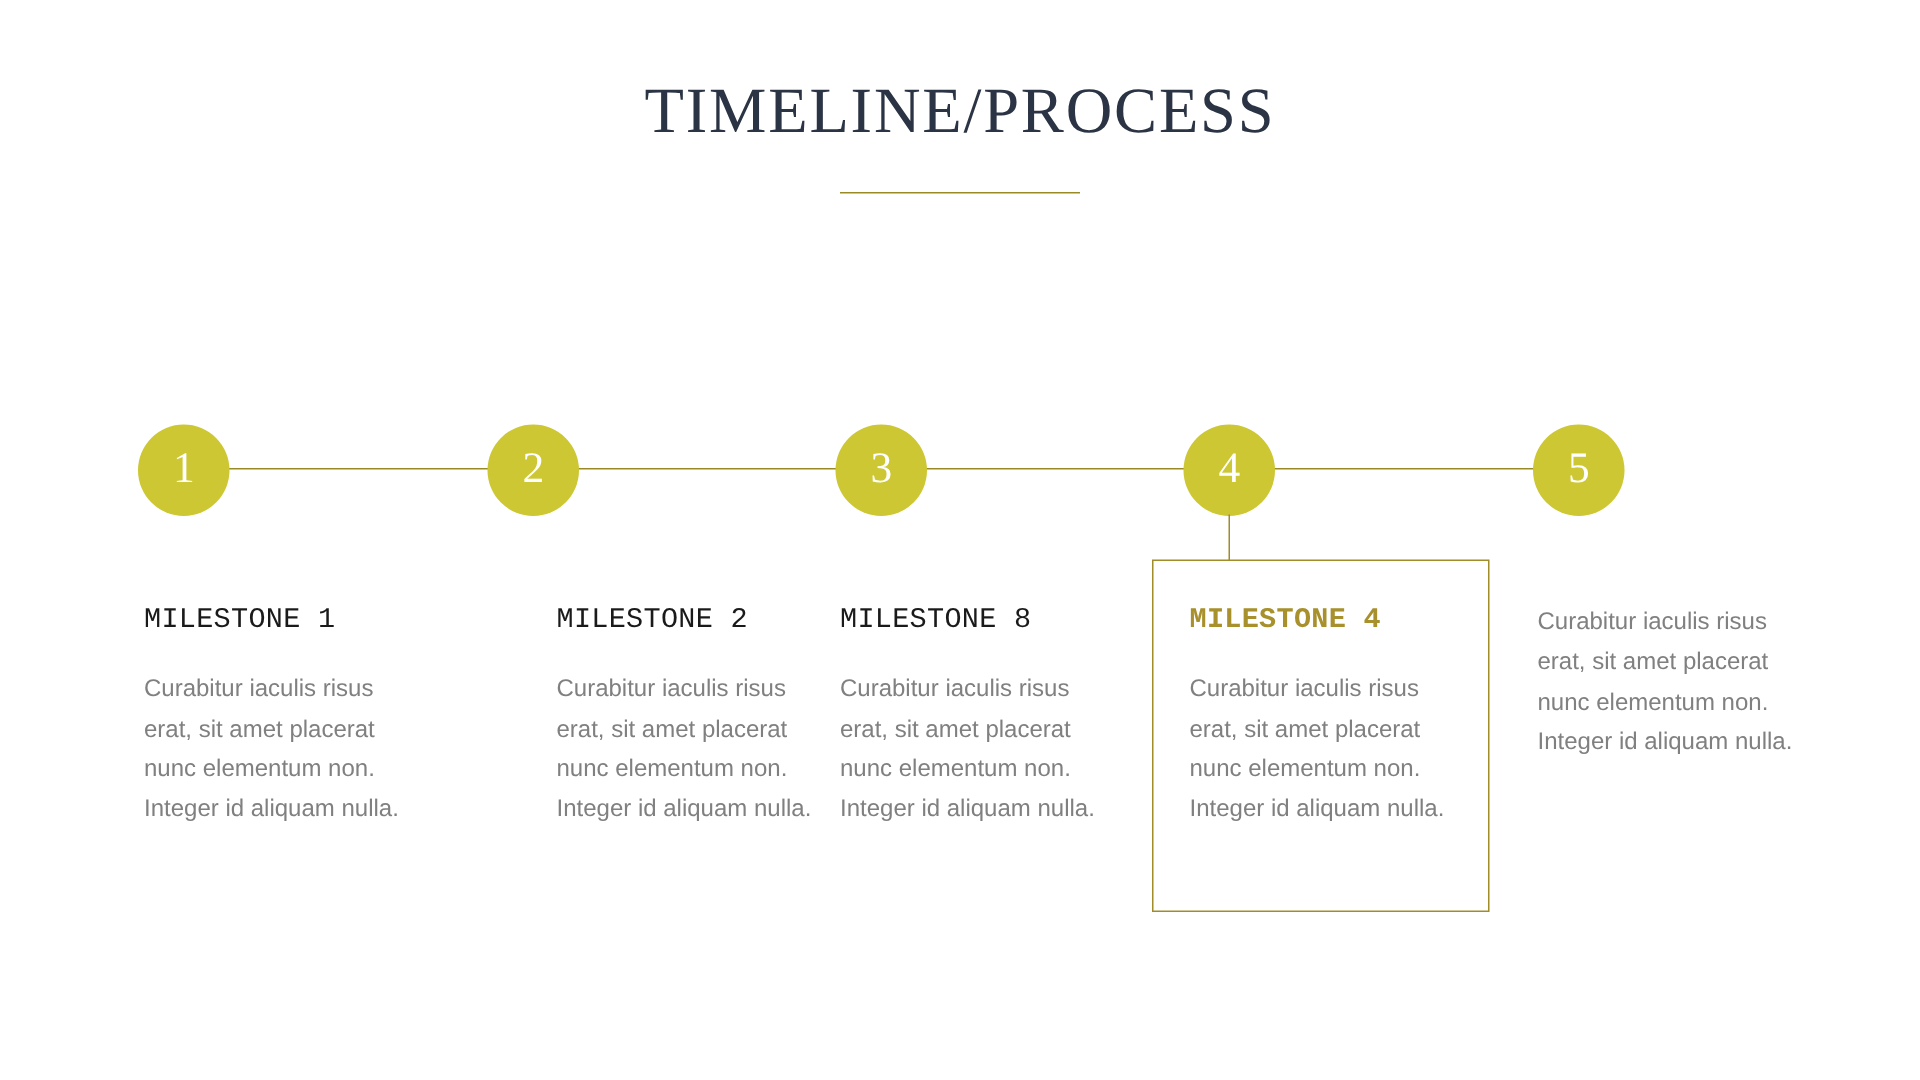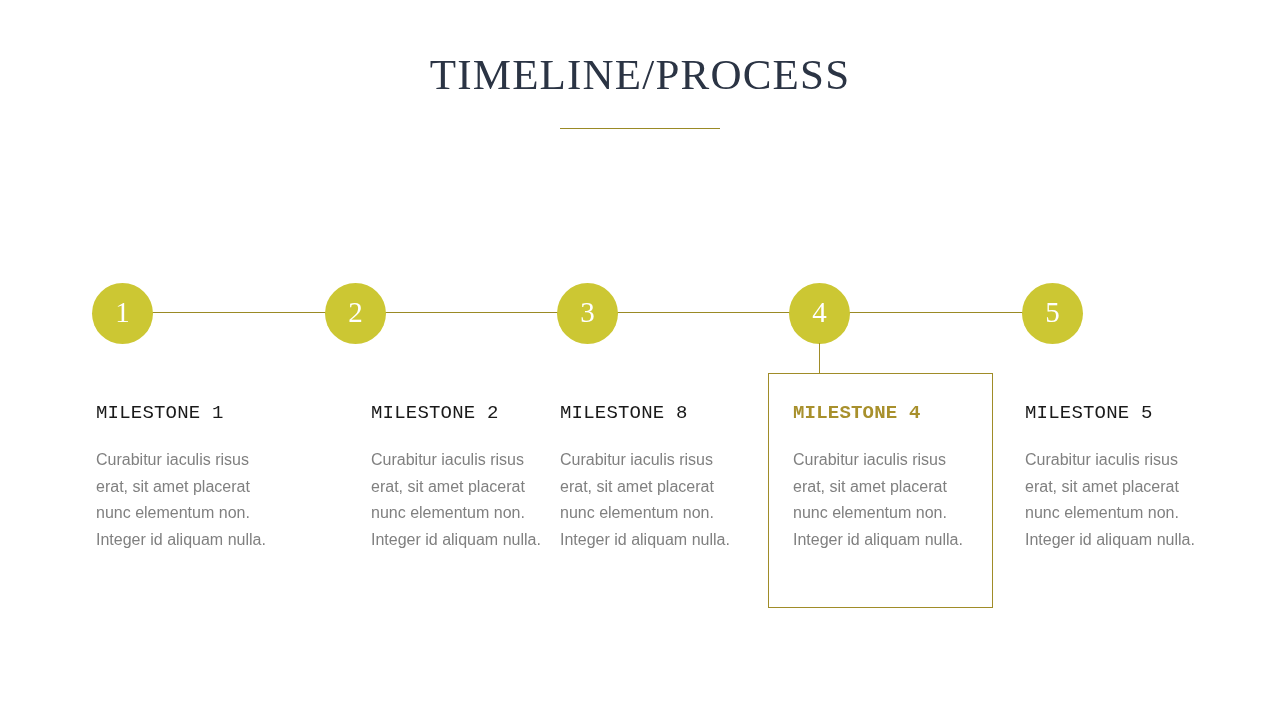--- a/index.html
+++ b/index.html
@@ -154,17 +154,16 @@
     <div class="col-heading">MILESTONE 8</div>
     <div class="col-body">Curabitur iaculis risus erat, sit amet placerat nunc elementum non. Integer id aliquam nulla.</div>
   </div>
 
   <div class="col active" style="left:793px;">
     <div class="col-heading">MILESTONE 4</div>
     <div class="col-body">Curabitur iaculis risus erat, sit amet placerat nunc elementum non. Integer id aliquam nulla.</div>
   </div>
 
   <div class="col" style="left:1025px;">
-    <div class="col-heading">MILESTONE 5</div>
     <div class="col-body">Curabitur iaculis risus erat, sit amet placerat nunc elementum non. Integer id aliquam nulla.</div>
   </div>
 
 </div>
 
 </body></html>

